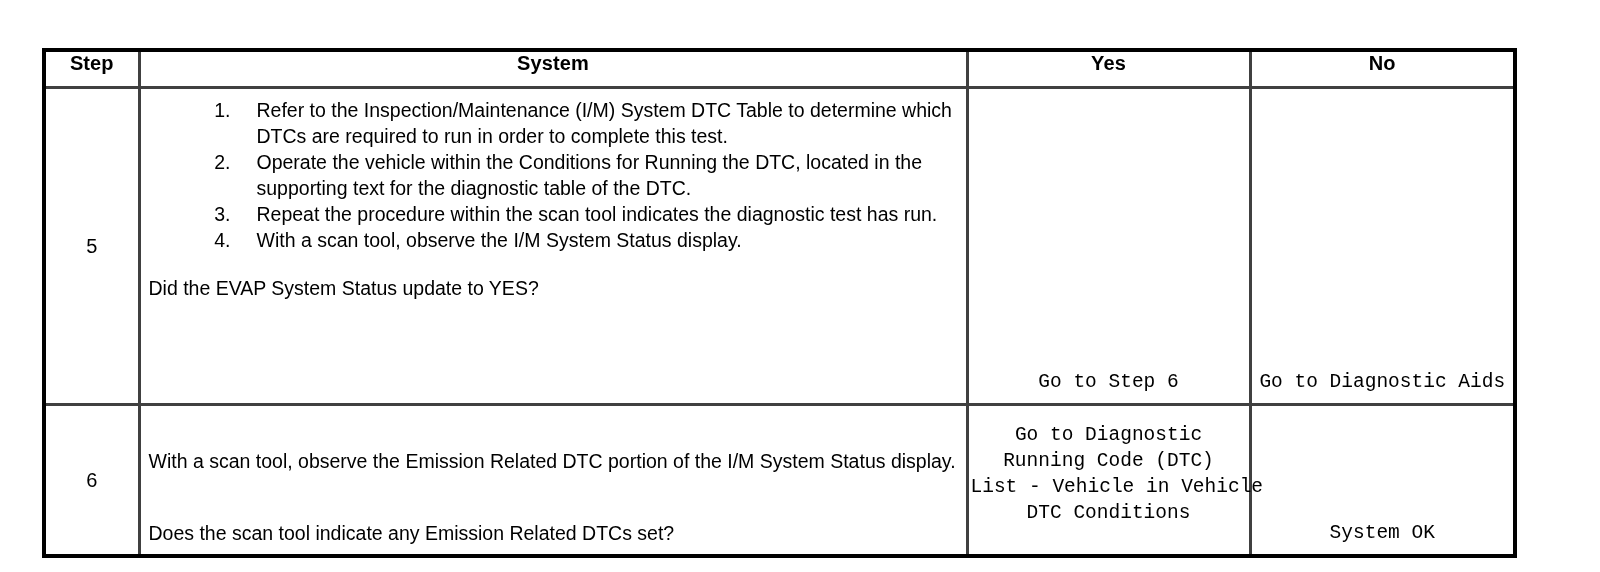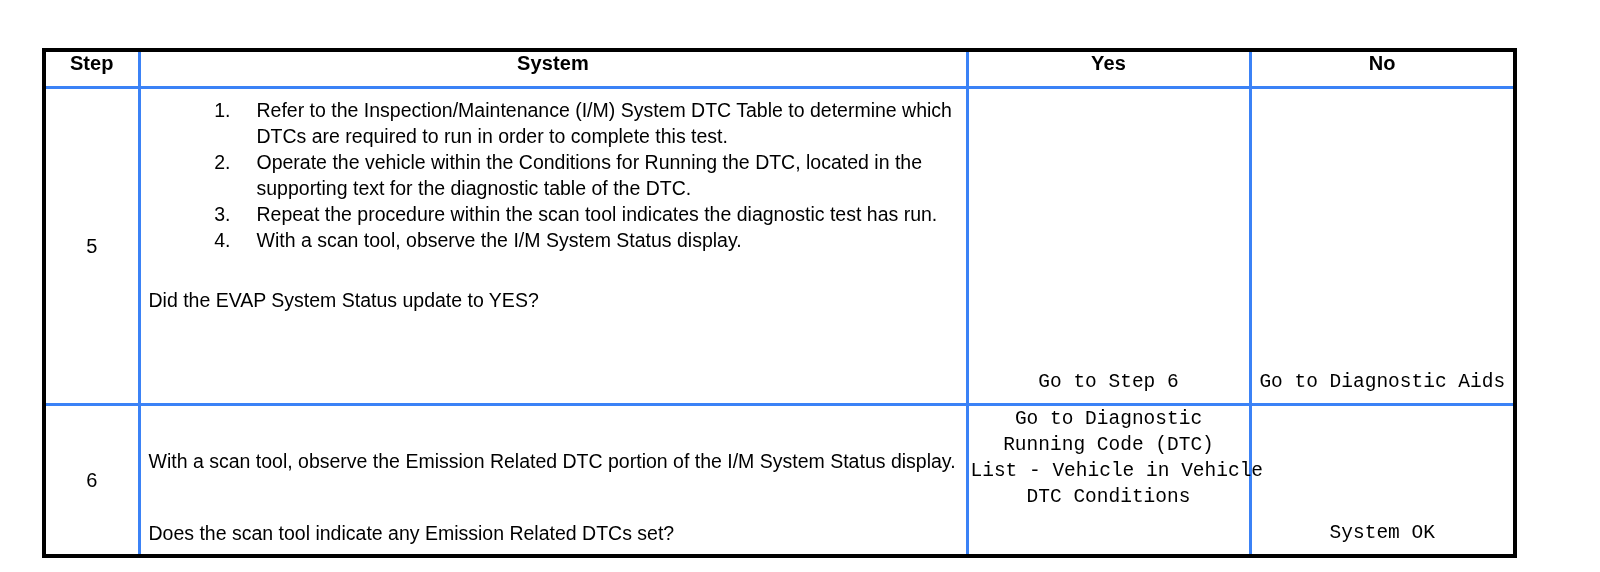--- a/index.html
+++ b/index.html
@@ -31,21 +31,21 @@
     table-layout: fixed;
     border: 4px solid #000;
     background: #fff;
   }
   .diag-table col.c-step { width: 95px; }
   .diag-table col.c-action { width: 828px; }
   .diag-table col.c-yes { width: 283px; }
   .diag-table col.c-no { width: 265px; }
 
   .diag-table td, .diag-table th {
-    border: 3px solid #3b82f6;
+    border: 3px solid #404040;
     padding: 0;
     vertical-align: top;
     background: #fff;
   }
 
   
   thead th {
     height: 34px;
     text-align: center;
     vertical-align: middle;
@@ -82,21 +82,21 @@
   }
   ol.action-list > li .num {
     position: absolute;
     left: 48px;
     top: 0;
     width: 34px;
     text-align: right;
   }
 
   .question-line {
-    margin-top: 34px;
+    margin-top: 22px;
     line-height: 26px;
   }
   .question-line.tight {
     margin-top: 16px;
   }
 
   .lead-line {
     line-height: 26px;
     margin-top: 34px;
   }
@@ -111,21 +111,21 @@
     line-height: 26px;
     padding: 6px 2px;
     vertical-align: top;
   }
   td.answer-cell.bottom {
     vertical-align: bottom;
     padding-bottom: 8px;
   }
   td.answer-cell.mid-top {
     vertical-align: top;
-    padding-top: 0;
+    padding-top: 16px;
   }
   .answer-line {
     white-space: nowrap;
     font-family: Liberation Mono, monospace;
   }
   .answer-block .answer-line {
     white-space: nowrap;
   }
 
   

